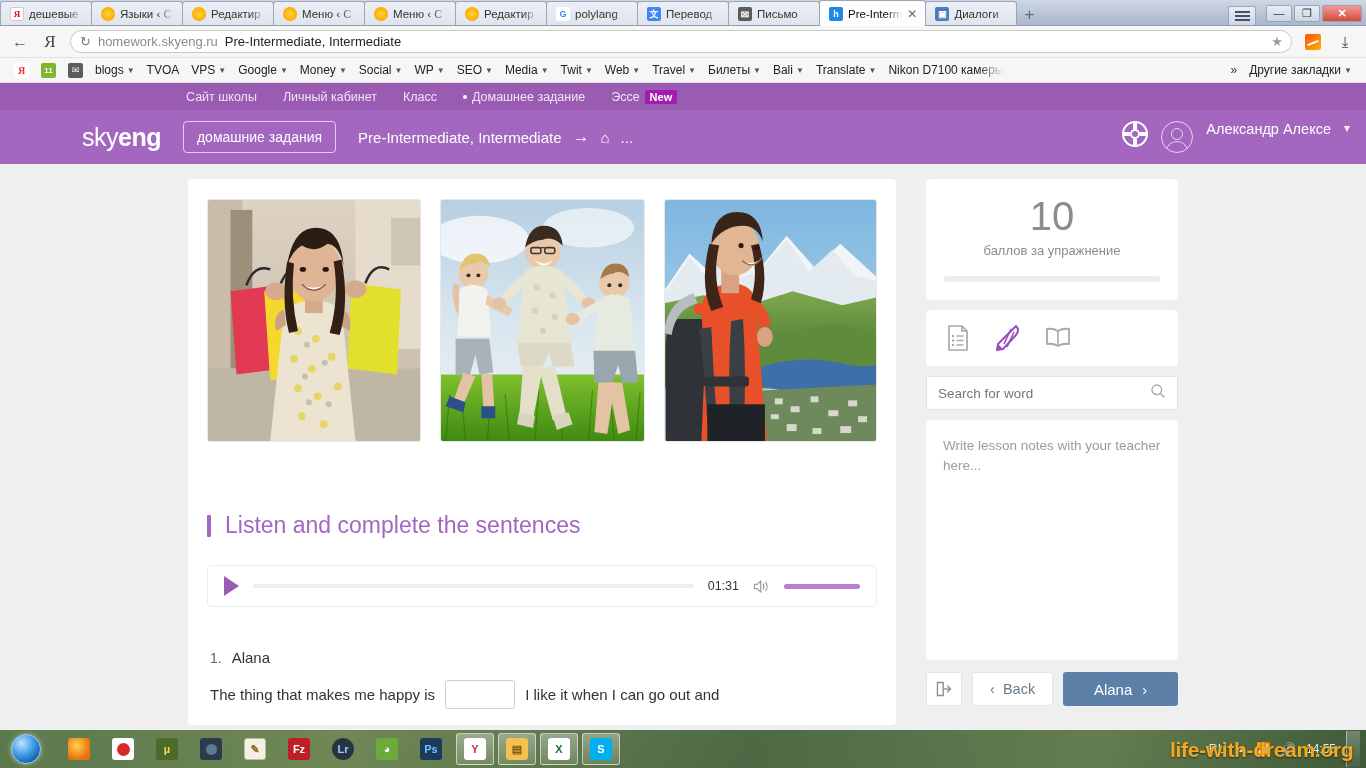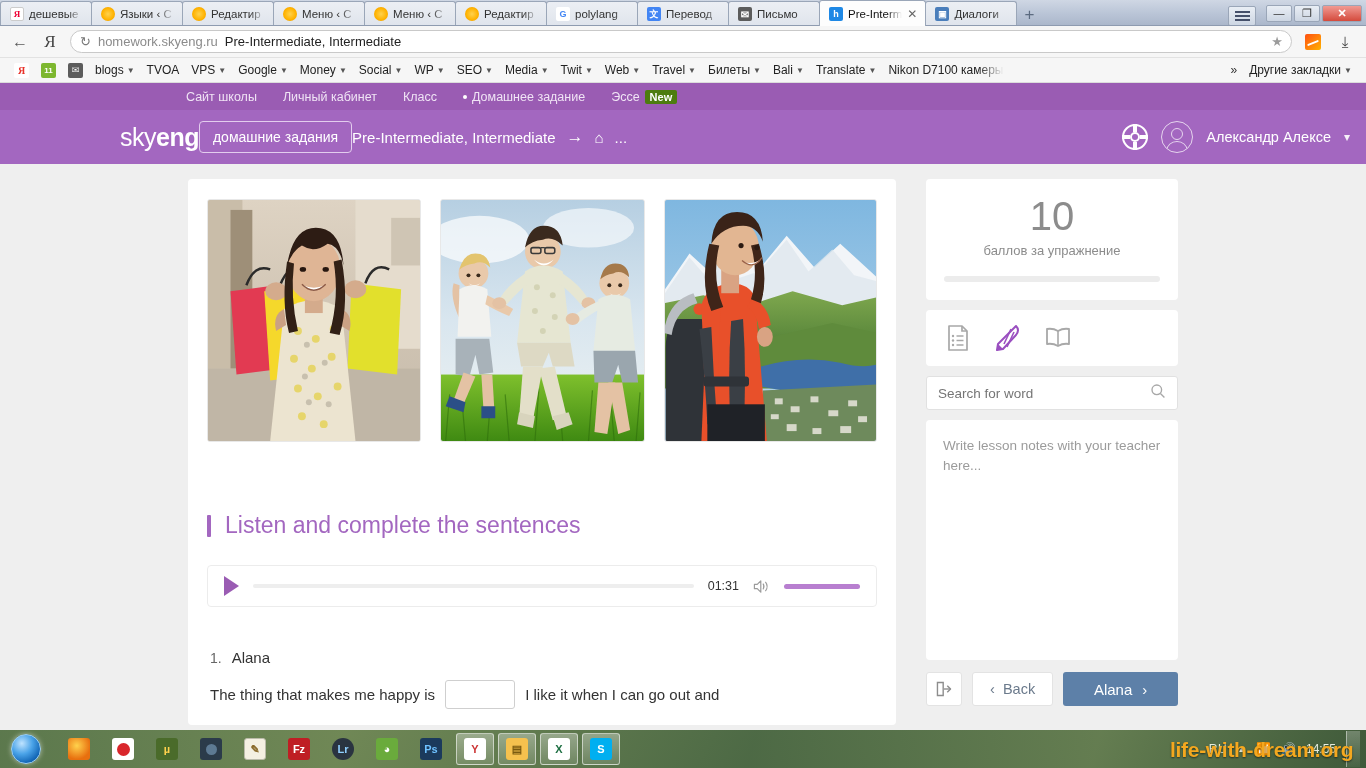--- a/index.html
+++ b/index.html
@@ -112,35 +112,35 @@
 
   
   .page { position:relative; height: 676px; background:#efefef; overflow:hidden;}
 
   .sky-topnav {
     height: 27px; background:#9a5cb3; display:flex; align-items:center;
     padding-left: 186px; gap: 26px; font-size: 12.5px; color:#f0e4f5;
   }
   .sky-topnav .item { display:flex; align-items:center; gap:5px; white-space:nowrap;}
   .sky-topnav .dot { width:4px; height:4px; border-radius:50%; background:#fff; display:inline-block;}
-  .badge-new { background:#4d7c0f; color:#fff; font-size:11px; padding:1px 5px; border-radius:2px; font-weight:bold;}
+  .badge-new { background:#a21caf; color:#fff; font-size:11px; padding:1px 5px; border-radius:2px; font-weight:bold;}
 
   .sky-header {
-    height: 54px; background:#a367c0; display:flex; align-items:center; padding-left: 120px; 
+    height: 54px; background:#a367c0; display:flex; align-items:center; padding-left: 82px; gap: 22px;
   }
   .logo { font-size:25px; color:#fff; letter-spacing:-0.5px; }
   .logo .b { font-weight:bold; }
   .hw-pill {
     border:1px solid #e3cdee; border-radius:4px; color:#fff; font-size:14px;
     padding: 7px 13px; white-space:nowrap;
   }
   .course-title { color:#fff; font-size:15px; display:flex; align-items:center; gap:11px; white-space:nowrap;}
   .course-title .arrow { font-size:17px; }
   .hdr-spacer { flex:1; }
-  .hdr-right { display:flex; align-items:center; gap:13px; padding-right:16px; color:#fff;}
+  .hdr-right { display:flex; gap:13px; padding-right:16px; color:#fff;}
   .lifebuoy { width:26px; height:26px; border:2px solid #fff; border-radius:50%; position:relative; }
   .lifebuoy::before{content:""; position:absolute; inset:6px; border:2px solid #fff; border-radius:50%;}
   .lifebuoy i{position:absolute; background:#fff;}
   .lifebuoy i:nth-child(1){left:9px; top:-2px; width:4px; height:8px;}
   .lifebuoy i:nth-child(2){left:9px; bottom:-2px; width:4px; height:8px;}
   .lifebuoy i:nth-child(3){top:9px; left:-2px; height:4px; width:8px;}
   .lifebuoy i:nth-child(4){top:9px; right:-2px; height:4px; width:8px;}
   .avatar { width:32px; height:32px; border:1.5px solid #e6d5ee; border-radius:50%; position:relative; overflow:hidden;}
   .avatar::before{content:""; position:absolute; left:50%; top:6px; transform:translateX(-50%);
                   width:10px; height:10px; border:1.5px solid #e6d5ee; border-radius:50%;}

